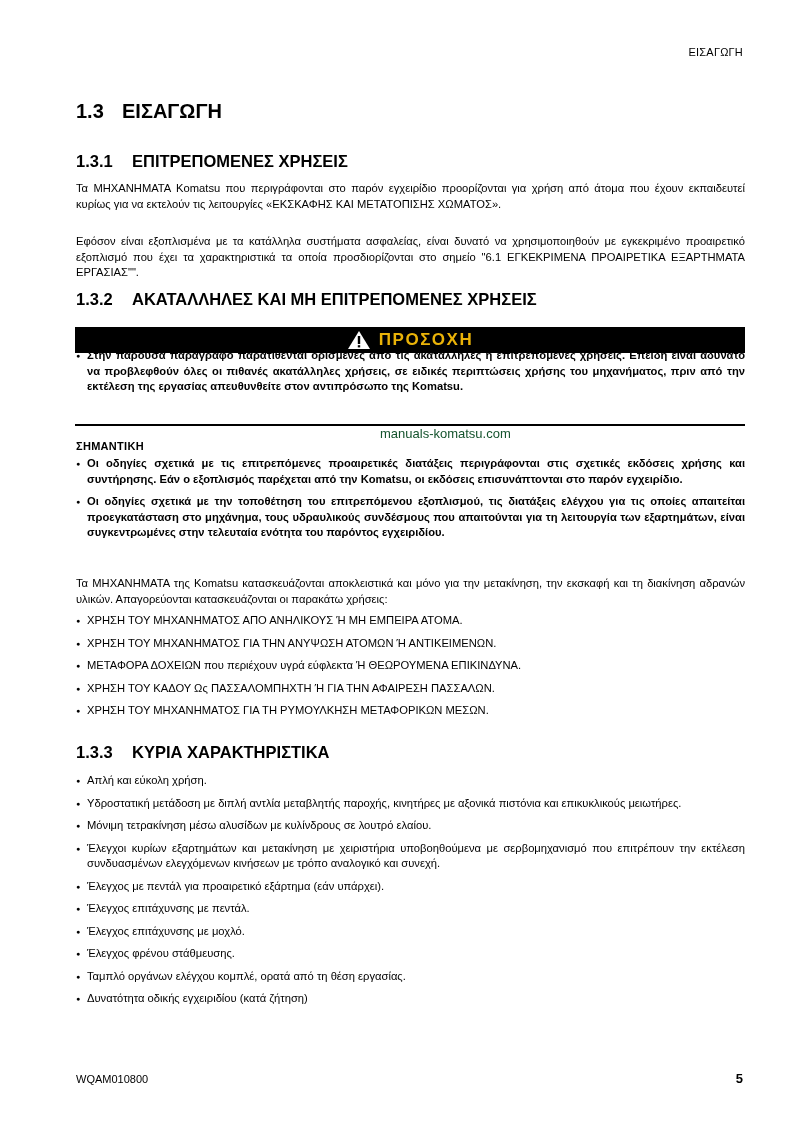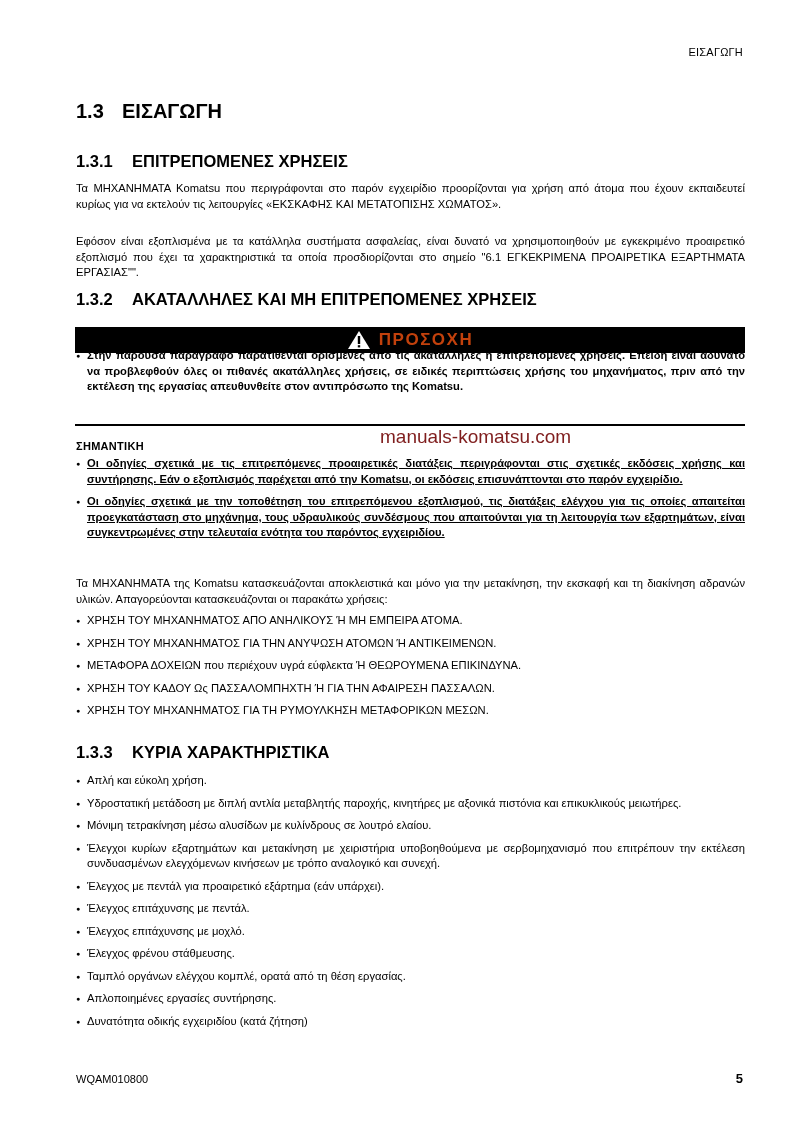--- a/index.html
+++ b/index.html
@@ -8,27 +8,27 @@
   .abs { position:absolute; }
   .running-head { top:46px; right:50px; font-size:11px; letter-spacing:0.2px; }
   .h1 { left:76px; top:100px; font-size:20px; font-weight:bold; }
   .h1 .num { display:inline-block; width:46px; }
   .h2 { font-size:16.5px; font-weight:bold; left:76px; }
   .h2 .num { display:inline-block; width:56px; }
   .para { left:76px; width:669px; font-size:11.2px; line-height:15.5px; text-align:justify; }
   .bul { position:relative; padding-left:11px; }
   .bul::before { content:"\25CF"; position:absolute; left:0; top:0; font-size:7px; line-height:15.5px; }
   .blist .bul { margin-bottom:7px; }
-  .warn-bar { left:75px; top:327px; width:670px; height:26px; background:#000; color:#c2410c;
+  .warn-bar { left:75px; top:327px; width:670px; height:26px; background:#000; color:#eab308;
               display:flex; align-items:center; justify-content:center; }
   .warn-bar .label { font-size:17px; font-weight:bold; letter-spacing:1.5px; margin-left:8px; }
   .warn-icon { width:24px; height:20px; }
   .bold { font-weight:bold; }
   .rule { left:75px; top:424px; width:670px; height:2px; background:#000; }
-  .watermark { left:380px; top:426px; font-size:19px; color:#7f1d1d; }
+  .watermark { left:380px; top:426px; font-size:13px; color:#14532d; }
   .notice-title { left:76px; top:440px; font-size:11px; font-weight:bold; letter-spacing:0.3px; }
   .footer-code { left:76px; top:1073px; font-size:11px; }
   .page-num { right:50px; top:1071px; font-size:13px; font-weight:bold; }
 </style>
 </head>
 <body>
 
 <div class="abs running-head">ΕΙΣΑΓΩΓΗ</div>
 
 <div class="abs h1">
@@ -55,21 +55,21 @@
 </div>
 
 <div class="abs para bold" style="top:348px; font-size:11.2px;">
   <div class="bul">Στην παρούσα παράγραφο παρατίθενται ορισμένες από τις ακατάλληλες ή επιτρεπόμενες χρήσεις. Επειδή είναι αδύνατο να προβλεφθούν όλες οι πιθανές ακατάλληλες χρήσεις, σε ειδικές περιπτώσεις χρήσης του μηχανήματος, πριν από την εκτέλεση της εργασίας απευθυνθείτε στον αντιπρόσωπο της Komatsu.</div>
 </div>
 
 <div class="abs rule"></div>
 <div class="abs watermark">manuals-komatsu.com</div>
 
 <div class="abs notice-title">ΣΗΜΑΝΤΙΚΗ</div>
-<div class="abs para bold blist" style="top:456px;text-decoration:underline;">
+<div class="abs para bold blist" style="top:456px;">
   <div class="bul">Οι οδηγίες σχετικά με τις επιτρεπόμενες προαιρετικές διατάξεις περιγράφονται στις σχετικές εκδόσεις χρήσης και συντήρησης. Εάν ο εξοπλισμός παρέχεται από την Komatsu, οι εκδόσεις επισυνάπτονται στο παρόν εγχειρίδιο.</div>
   <div class="bul" style="margin-top:3px;">Οι οδηγίες σχετικά με την τοποθέτηση του επιτρεπόμενου εξοπλισμού, τις διατάξεις ελέγχου για τις οποίες απαιτείται προεγκατάσταση στο μηχάνημα, τους υδραυλικούς συνδέσμους που απαιτούνται για τη λειτουργία των εξαρτημάτων, είναι συγκεντρωμένες στην τελευταία ενότητα του παρόντος εγχειριδίου.</div>
 </div>
 
 <div class="abs para" style="top:576px;">Τα ΜΗΧΑΝΗΜΑΤΑ της Komatsu κατασκευάζονται αποκλειστικά και μόνο για την μετακίνηση, την εκσκαφή και τη διακίνηση αδρανών υλικών. Απαγορεύονται κατασκευάζονται οι παρακάτω χρήσεις:</div>
 
 <div class="abs para blist" style="top:613px;">
   <div class="bul">ΧΡΗΣΗ ΤΟΥ ΜΗΧΑΝΗΜΑΤΟΣ ΑΠΟ ΑΝΗΛΙΚΟΥΣ Ή ΜΗ ΕΜΠΕΙΡΑ ΑΤΟΜΑ.</div>
   <div class="bul">ΧΡΗΣΗ ΤΟΥ ΜΗΧΑΝΗΜΑΤΟΣ ΓΙΑ ΤΗΝ ΑΝΥΨΩΣΗ ΑΤΟΜΩΝ Ή ΑΝΤΙΚΕΙΜΕΝΩΝ.</div>
   <div class="bul">ΜΕΤΑΦΟΡΑ ΔΟΧΕΙΩΝ που περιέχουν υγρά εύφλεκτα Ή ΘΕΩΡΟΥΜΕΝΑ ΕΠΙΚΙΝΔΥΝΑ.</div>
@@ -84,18 +84,17 @@
 <div class="abs para blist" style="top:773px;">
   <div class="bul">Απλή και εύκολη χρήση.</div>
   <div class="bul">Υδροστατική μετάδοση με διπλή αντλία μεταβλητής παροχής, κινητήρες με αξονικά πιστόνια και επικυκλικούς μειωτήρες.</div>
   <div class="bul">Μόνιμη τετρακίνηση μέσω αλυσίδων με κυλίνδρους σε λουτρό ελαίου.</div>
   <div class="bul">Έλεγχοι κυρίων εξαρτημάτων και μετακίνηση με χειριστήρια υποβοηθούμενα με σερβομηχανισμό που επιτρέπουν την εκτέλεση συνδυασμένων ελεγχόμενων κινήσεων με τρόπο αναλογικό και συνεχή.</div>
   <div class="bul">Έλεγχος με πεντάλ για προαιρετικό εξάρτημα (εάν υπάρχει).</div>
   <div class="bul">Έλεγχος επιτάχυνσης με πεντάλ.</div>
   <div class="bul">Έλεγχος επιτάχυνσης με μοχλό.</div>
   <div class="bul">Έλεγχος φρένου στάθμευσης.</div>
   <div class="bul">Ταμπλό οργάνων ελέγχου κομπλέ, ορατά από τη θέση εργασίας.</div>
-  <div class="bul">Απλοποιημένες εργασίες συντήρησης.</div>
   <div class="bul">Δυνατότητα οδικής εγχειριδίου (κατά ζήτηση)</div>
 </div>
 
 <div class="abs footer-code">WQAM010800</div>
 <div class="abs page-num">5</div>
 
 </body></html>

